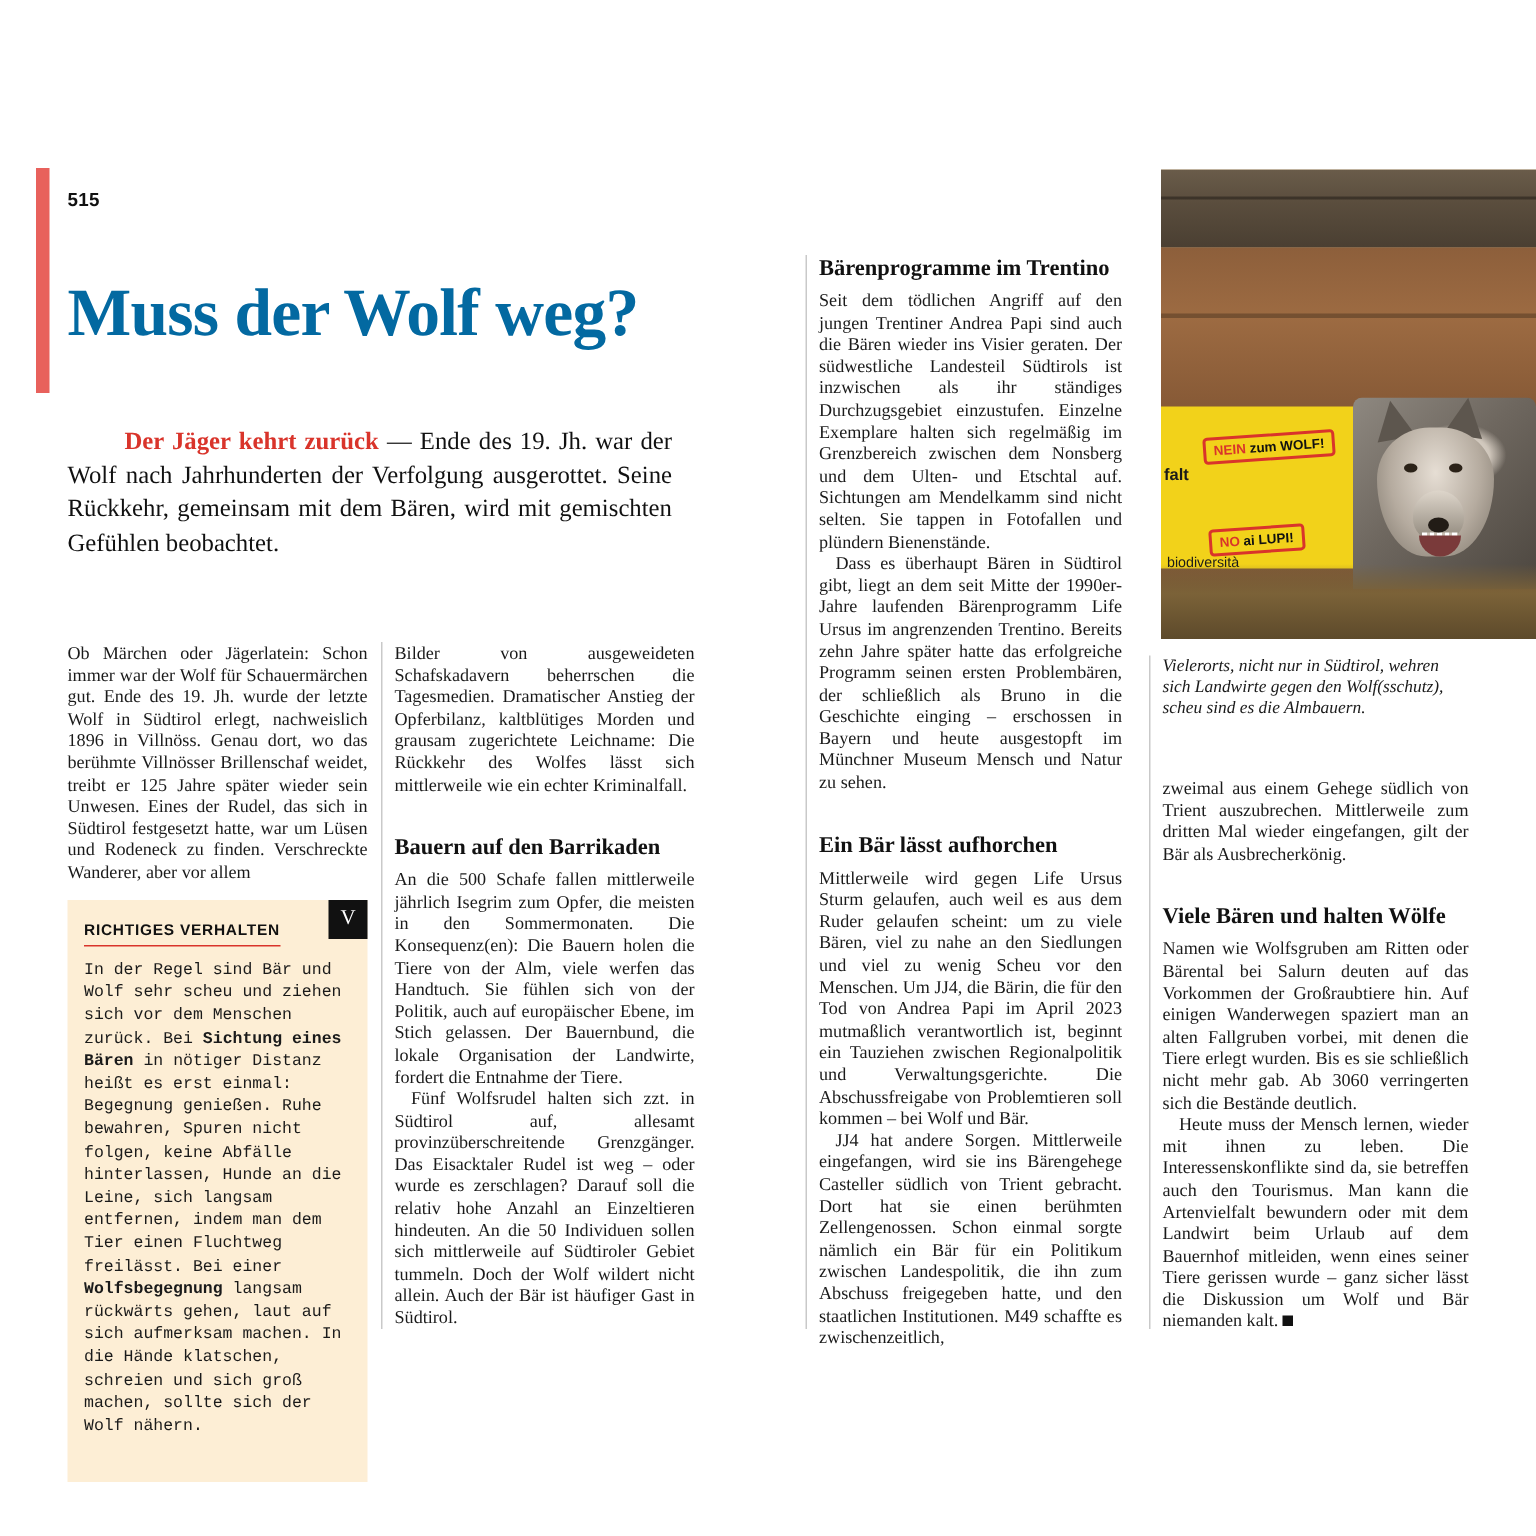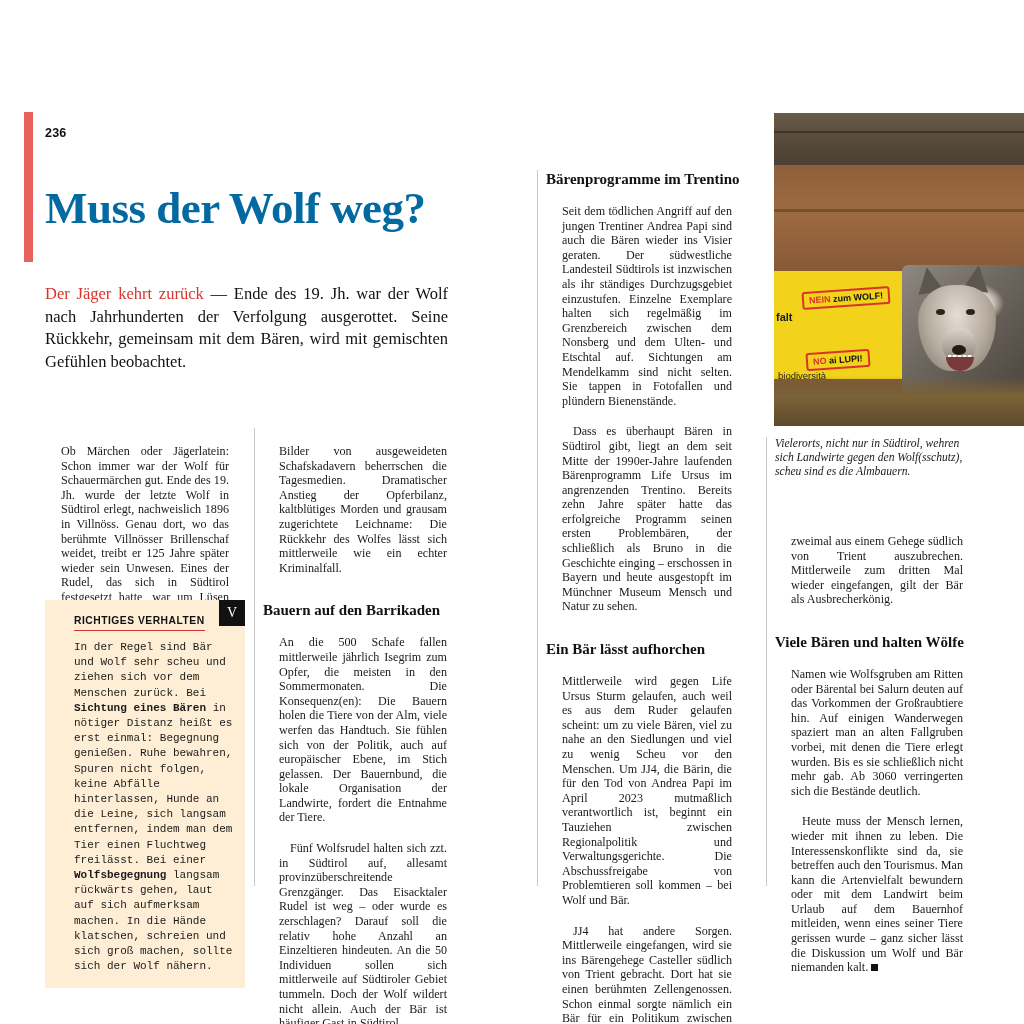--- a/index.html
+++ b/index.html
@@ -61,34 +61,35 @@
     left: 45px;
     top: 283px;
     width: 403px;
     font-size: 16.5px;
     line-height: 22.5px;
     text-align: justify;
     color: #111;
   }
   .lead .kicker {
     color: #d9342b;
-    font-weight: normal;
+    font-weight: bold;
+    margin-left: 38px;
   }
 
   
   .col {
     position: absolute;
     font-size: 12.1px;
     line-height: 14.6px;
     text-align: justify;
     hyphens: auto;
     color: #1a1a1a;
   }
   .col p {
-    margin: 16px;
+    margin: 0;
   }
   .col p + p {
     text-indent: 11px;
   }
   .col1 { left: 45px;  top: 428px; width: 200px; }
   .col2 { left: 263px; top: 428px; width: 200px; }
   .col3 { left: 546px; top: 170px; width: 202px; }
   .col4 { left: 775px; top: 518px; width: 204px; }
 
   .col-rule {
@@ -109,22 +110,21 @@
 
   
   .box {
     position: absolute;
     left: 45px;
     top: 600px;
     width: 200px;
     background: #fdeed5;
   }
   .box-inner {
-    padding: 10px 11px 14px 11px;
-    margin-left: 18px;
+    padding: 10px 11px 29px 11px;
   }
   .box-title {
     font-family: "Liberation Sans", sans-serif;
     font-weight: bold;
     font-size: 10.3px;
     letter-spacing: 0.5px;
     color: #111;
     padding-bottom: 4px;
     border-bottom: 1.6px solid #d9342b;
     display: inline-block;
@@ -294,21 +294,21 @@
     background: #111;
     margin-left: 3px;
   }
 </style>
 </head>
 <body>
 
 <div class="page">
 
   <div class="folio-rule"></div>
-  <div class="folio">236</div>
+  <div class="folio">515</div>
 
   <h1 class="headline">Muss der Wolf weg?</h1>
 
   <div class="lead">
     <span class="kicker">Der Jäger kehrt zurück</span><span> — Ende des 19. Jh. war der Wolf nach Jahrhunderten der Verfolgung ausgerottet. Seine Rückkehr, gemeinsam mit dem Bären, wird mit gemischten Gefühlen beobachtet.</span>
   </div>
 
   <div class="col-rule" style="left:254px; top:428px; height:458px;"></div>
   <div class="col-rule" style="left:537px; top:170px; height:716px;"></div>
   <div class="col-rule" style="left:766px; top:437px; height:449px;"></div>

